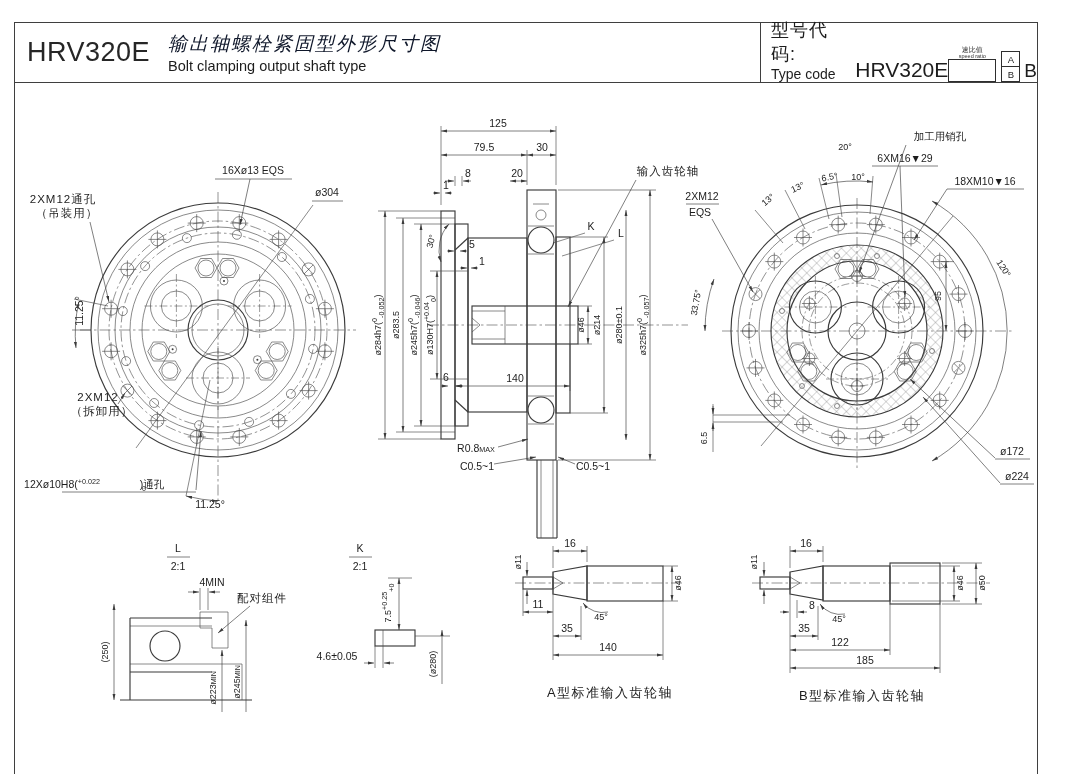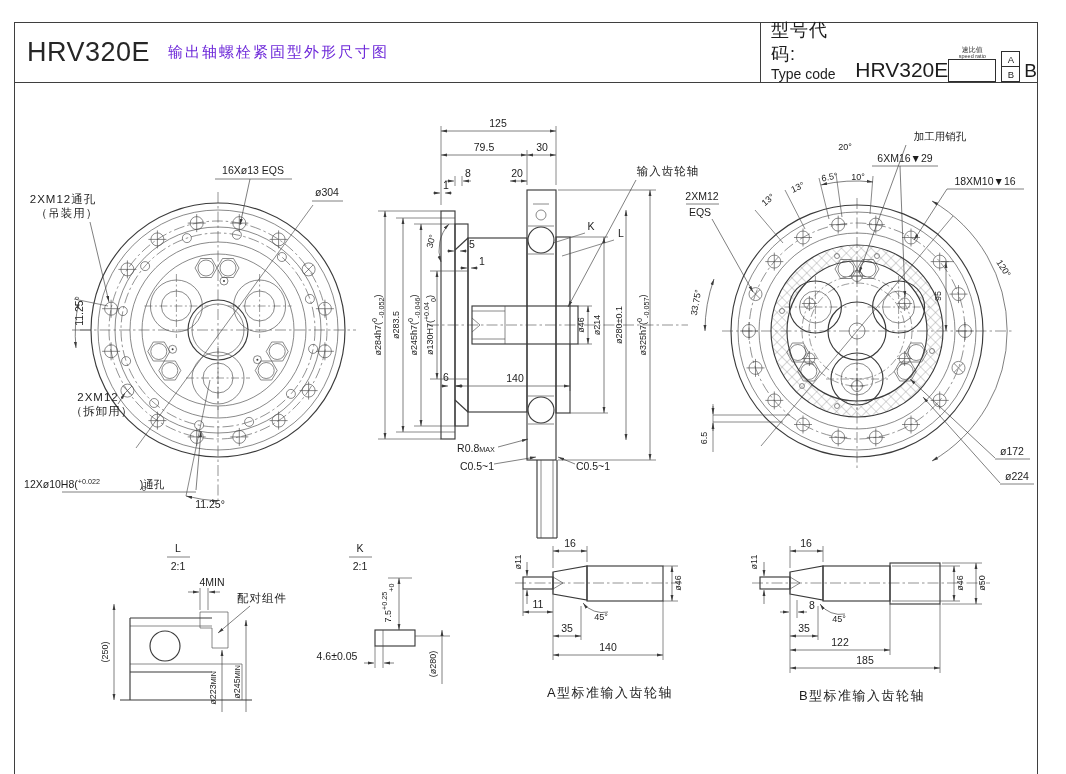--- a/index.html
+++ b/index.html
@@ -2,21 +2,21 @@
 <html><head>
 <meta charset="utf-8">
 <style>
   html,body{margin:0;padding:0;background:#fff;}
   .page{position:relative;width:1066px;height:774px;background:#ffffff;overflow:hidden;
         font-family:"Liberation Sans","DejaVu Sans",sans-serif;color:#1d1d1d;}
   .frame{position:absolute;left:14px;top:22px;width:1024px;height:772px;border:1.6px solid #3f3f3f;box-sizing:border-box;}
   .header{position:absolute;left:0;top:0;width:100%;height:60px;border-bottom:1.6px solid #3f3f3f;box-sizing:border-box;display:flex;align-items:stretch;background:#fff;}
   .hl{flex:0 0 715px;display:flex;align-items:center;gap:18px;padding-left:12px;box-sizing:border-box;}
   .model{font-size:27px;letter-spacing:.5px;color:#262626;}
-  .t-cn{font-size:15px;letter-spacing:2px;color:#6d28d9;}
+  .t-cn{font-size:19px;letter-spacing:2px;color:#0f172a;font-style:italic;}
   .t-en{font-size:14.5px;margin-top:1px;color:#1c1c1c;}
   .hr{flex:1;border-left:1.6px solid #3f3f3f;display:flex;align-items:flex-end;gap:0;padding-left:10px;box-sizing:border-box;margin-left:30px;}
   .c-cn{font-size:18px;letter-spacing:1px;}
   .c-en{font-size:14px;}
   .model2{font-size:21px;margin-left:4px;}
   .ratio{display:flex;flex-direction:column;align-items:center;margin-top:-6px;}
   .ratio .rl1{font-size:7px;line-height:7px;}
   .ratio .rl2{font-size:5.5px;line-height:6px;color:#333;}
   .rbox{width:46px;height:21px;border:1.3px solid #2e2e2e;background:#fff;}
   .ab{display:flex;flex-direction:column;margin-left:5px;}
@@ -40,20 +40,21 @@
 </head>
 <body>
 
 <div class="page">
   <div class="frame">
     <div class="header">
       <div class="hl">
         <div class="model">HRV320E</div>
         <div>
           <div class="t-cn">输出轴螺栓紧固型外形尺寸图</div>
+          <div class="t-en">Bolt clamping output shaft type</div>
         </div>
       </div>
       <div class="hr">
         <div>
           <div class="c-cn">型号代码:</div>
           <div class="c-en">Type code</div>
         </div>
         <div class="model2">HRV320E</div>
         <div class="ratio">
           <div class="rl1">速比值</div>

